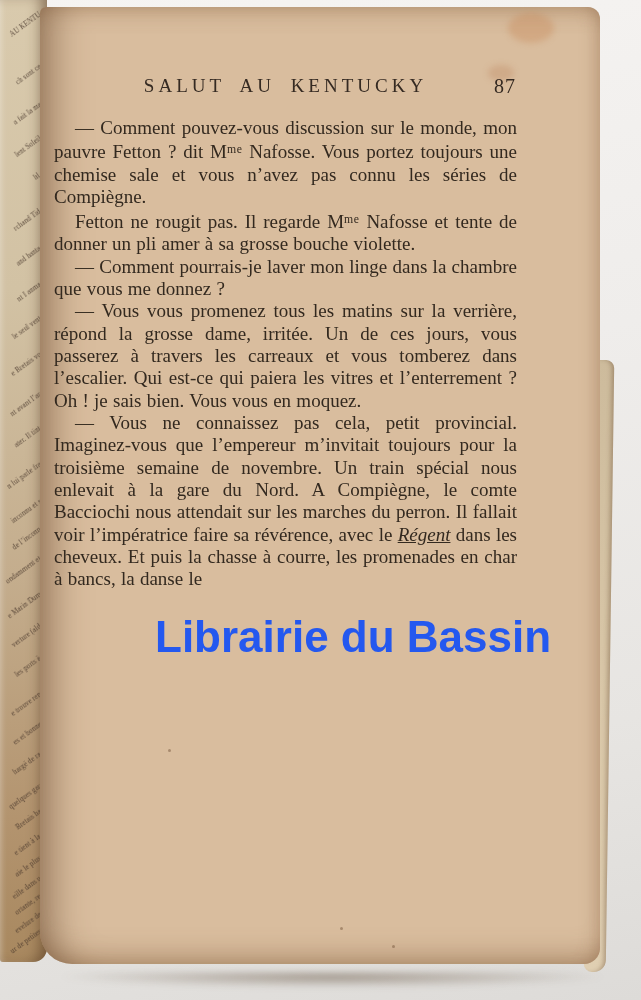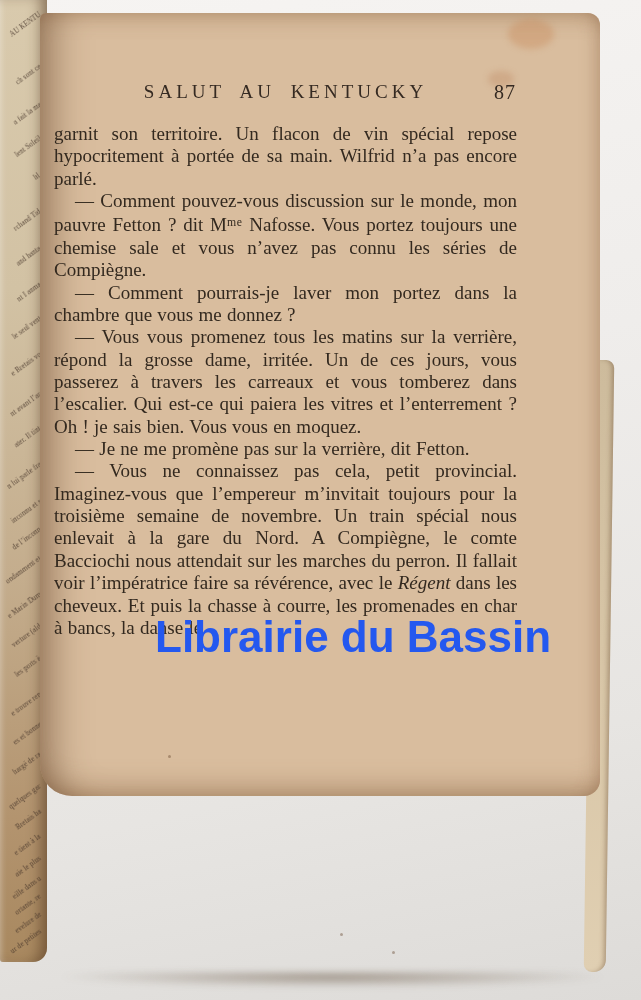--- a/index.html
+++ b/index.html
@@ -49,21 +49,21 @@
 
   
   .book-shadow {
     position:absolute; left:55px; top:972px; width:555px; height:16px; z-index:0;
     background: radial-gradient(ellipse at 50% 30%, rgba(90,70,50,.45), rgba(90,70,50,0) 70%);
     filter: blur(3px);
   }
 
   
   .page {
-    position:absolute; left:40px; top:13px; width:560px; height:783px; z-index:4;
+    position:absolute; left:40px; top:7px; width:560px; height:957px; z-index:4;
     border-radius:6px 12px 16px 32px;
     background:
       radial-gradient(ellipse at 55% 14%, rgba(240,210,170,.55), rgba(240,210,170,0) 55%),
       linear-gradient(172deg, #e4c7a2 0%, #ddc09c 22%, #d8bc9b 48%, #d9bf a1 70%, #dcc8ab 100%),
       linear-gradient(#dabd9d,#dabd9d);
     background-color:#d9bd9e;
     box-shadow:
       inset 30px 0 36px -18px rgba(86,54,28,.5),
       inset -12px 0 20px -12px rgba(120,80,50,.38),
       inset 0 16px 22px -14px rgba(150,105,70,.35),
@@ -84,21 +84,21 @@
   .page-number { position:absolute; right:1px; top:0; font-size:20px; letter-spacing:1px; }
 
   .body-text {
     position:absolute; left:14px; top:110px; width:463px;
     font-size:19px; line-height:22.35px; text-align:justify; color:#33291f;
     word-spacing:.5px; hyphens:none;
   }
   .body-text p { margin:0; }
   .body-text p.indent { text-indent:21px; }
   .sup { font-size:.62em; vertical-align:.45em; letter-spacing:.5px;font-family:Liberation Serif, serif; }
-  .ital { font-style:italic; }
+  .ital { font-style:italic;text-decoration:underline; }
 
   
   .watermark {
     position:absolute; left:155px; top:612px; z-index:6;
     font-family:"Liberation Sans","DejaVu Sans",sans-serif;
     font-size:44px; font-weight:700; letter-spacing:0; color:#2458ef;
     white-space:nowrap;
   }
 </style>
 </head>
@@ -151,24 +151,23 @@
     <div class="speck" style="left:300px; top:920px;"></div>
     <div class="speck" style="left:352px; top:938px;"></div>
     <div class="speck" style="left:128px; top:742px;"></div>
 
     <div class="header-row">
       <div class="running-title">SALUT AU KENTUCKY</div>
       <div class="page-number">87</div>
     </div>
 
     <div class="body-text">
-        <p class=""><span>garnit son territoire. Un flacon de vin spécial repose hypocritement à portée de sa main. Wilfrid n’a pas encore parlé.</span></p>
         <p class="indent"><span>— Comment pouvez-vous discussion sur le monde, mon pauvre Fetton ? dit M</span><span class="sup">me</span><span> Nafosse. Vous portez toujours une chemise sale et vous n’avez pas connu les séries de Compiègne.</span></p>
-        <p class="indent"><span>— Comment pourrais-je laver mon portez dans la chambre que vous me donnez ?</span></p>
+        <p class="indent"><span>Fetton ne rougit pas. Il regarde M</span><span class="sup">me</span><span> Nafosse et tente de donner un pli amer à sa grosse bouche violette.</span></p>
+        <p class="indent"><span>— Comment pourrais-je laver mon linge dans la chambre que vous me donnez ?</span></p>
         <p class="indent"><span>— Vous vous promenez tous les matins sur la verrière, répond la grosse dame, irritée. Un de ces jours, vous passerez à travers les carreaux et vous tomberez dans l’escalier. Qui est-ce qui paiera les vitres et l’enterrement ? Oh ! je sais bien. Vous vous en moquez.</span></p>
-        <p class="indent"><span>— Je ne me promène pas sur la verrière, dit Fetton.</span></p>
         <p class="indent"><span>— Vous ne connaissez pas cela, petit provincial. Imaginez-vous que l’empereur m’invitait toujours pour la troisième semaine de novembre. Un train spécial nous enlevait à la gare du Nord. A Compiègne, le comte Bacciochi nous attendait sur les marches du perron. Il fallait voir l’impératrice faire sa révérence, avec le </span><span class="ital">Régent</span><span> dans les cheveux. Et puis la chasse à courre, les promenades en char à bancs, la danse le</span></p>
       </div>
   </div>
 
   <div class="watermark" style="color: rgb(36, 88, 239);">Librairie du Bassin</div>
 
 </div>
 
 </body></html>

